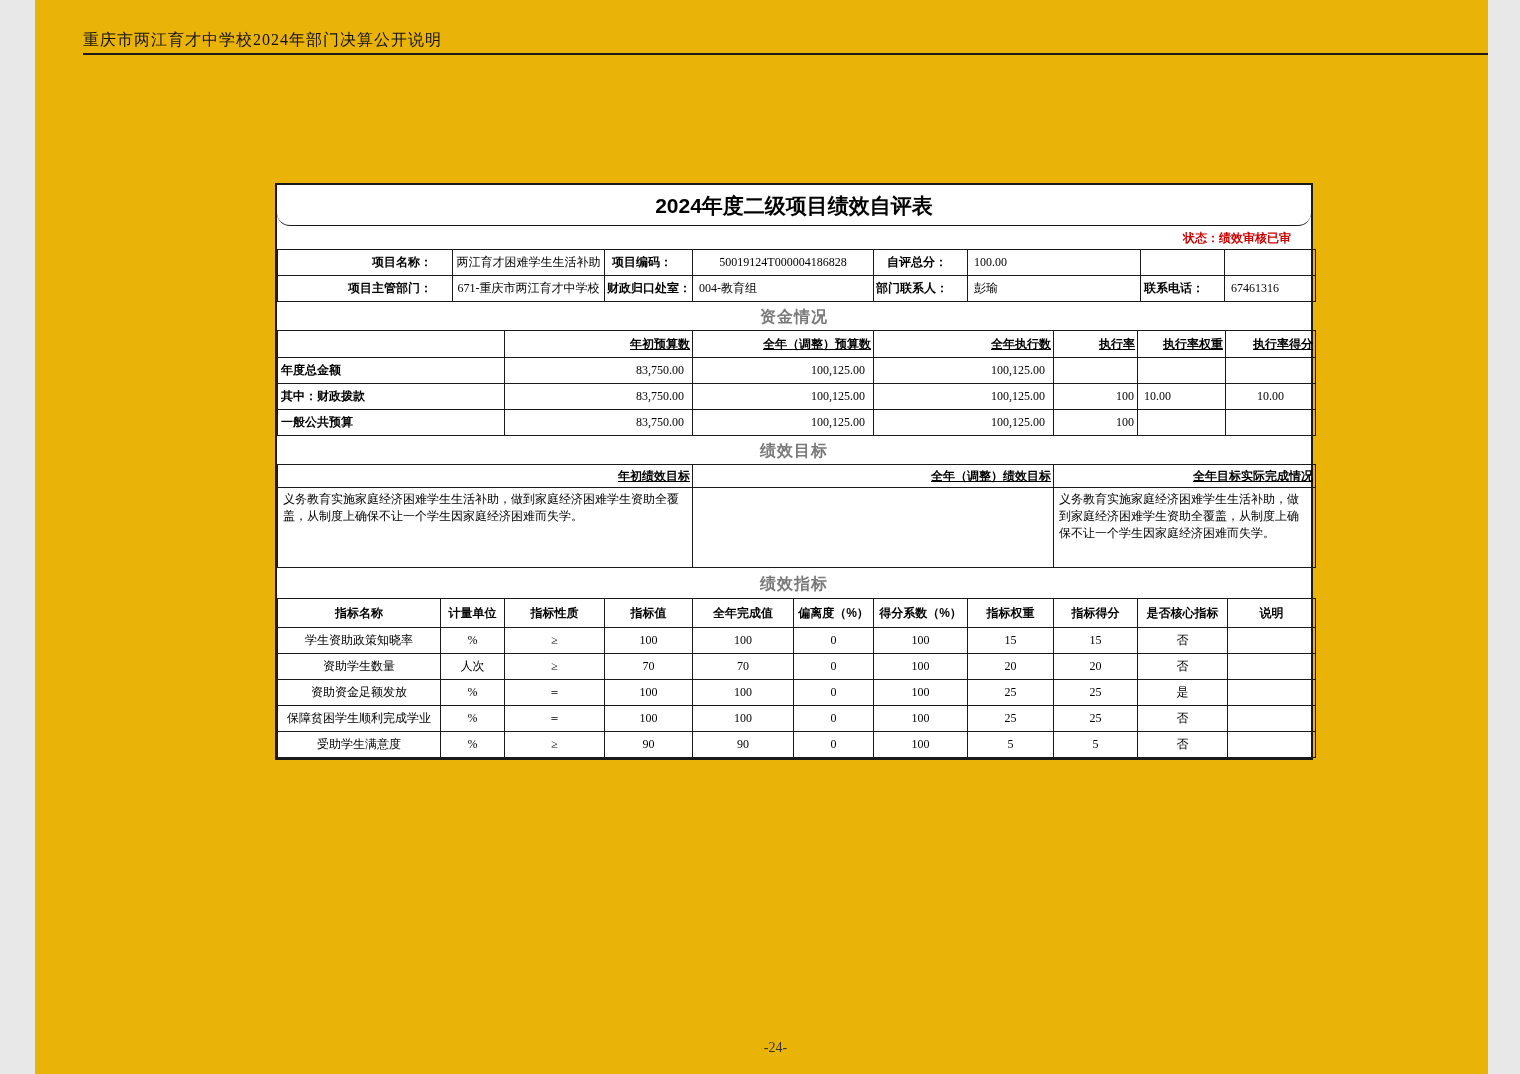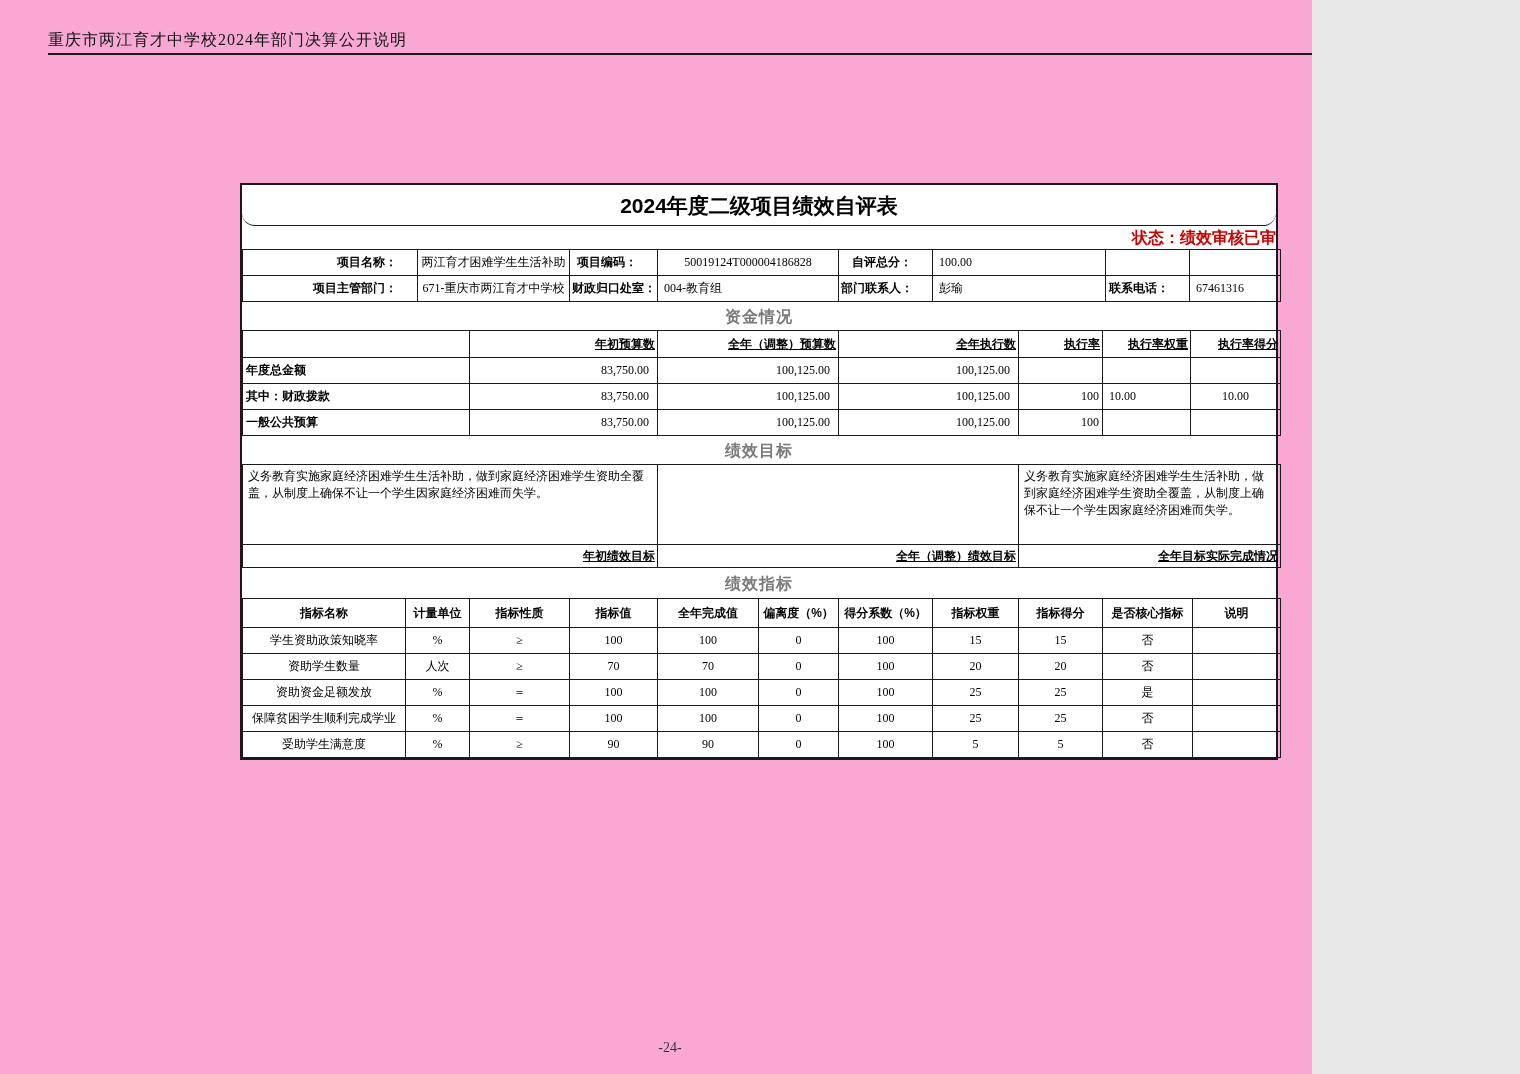--- a/index.html
+++ b/index.html
@@ -1,20 +1,20 @@
 <!DOCTYPE html>
 <html><head>
 <meta charset="utf-8">
 <style>
   * { margin:0; padding:0; box-sizing:border-box; }
   html,body { background:#e8e8e8; }
   .page {
-    position:relative; width:1312px; height:1074px;
-    background:#f9a8d4; overflow:hidden;
-    font-family:"Liberation Serif", serif; color:#000;
+    position:relative; width:1453px; height:1074px;
+    background:#eab308; overflow:hidden;
+    font-family:"Liberation Serif", serif; color:#000;margin-left:35px;
   }
   .doc-header {
     position:absolute; left:48px; top:30px;
     font-size:16px; letter-spacing:1px; color:#111;
   }
   .header-rule {
     position:absolute; left:48px; top:53px; width:1424px; height:2px;
     background:#1a1a1a;
   }
   .page-number {
@@ -28,21 +28,21 @@
     border:2px solid #1a1a1a; background:#fff;
     font-family:"Liberation Sans", sans-serif;
   }
   .row-title {
     height:41px; line-height:41px; text-align:center;
     font-size:21px; font-weight:bold; border-bottom:1px solid #1a1a1a;
     font-family:"Liberation Sans", sans-serif; color:#000;border-radius:13px;
   }
   .row-status {
     height:24px; line-height:24px; text-align:right;
-    padding-right:0; font-size:16px; font-weight:bold;
+    padding-right:20px; font-size:12px; font-weight:bold;
     border-bottom:1px solid #1a1a1a;
   }
   .section-bar {
     height:29px; line-height:29px; text-align:center;
     font-size:16px; font-weight:bold; color:#7a7a7a;
     border-bottom:1px solid #1a1a1a; letter-spacing:1px;
   }
   table {
     width:100%; border-collapse:collapse; table-layout:fixed;
     font-size:12px; margin-top:-1px;
@@ -169,28 +169,28 @@
 
     <div class="section-bar">绩效目标</div>
     <table class="goals">
       <colgroup>
         <col style="width:415px">
           <col style="width:361px">
           <col style="width:262px">
       </colgroup>
       <tbody>
           <tr>
+        <td class="hd" style="height:23px">年初绩效目标</td>
+        <td class="hd" style="height:23px">全年（调整）绩效目标</td>
+        <td class="hd" style="height:23px">全年目标实际完成情况</td>
+      </tr>
+      <tr>
         <td class="goal-body mono">义务教育实施家庭经济困难学生生活补助，做到家庭经济困难学生资助全覆盖，从制度上确保不让一个学生因家庭经济困难而失学。</td>
         <td class="goal-body mono"></td>
         <td class="goal-body mono">义务教育实施家庭经济困难学生生活补助，做到家庭经济困难学生资助全覆盖，从制度上确保不让一个学生因家庭经济困难而失学。</td>
-      </tr>
-      <tr>
-        <td class="hd" style="height:23px">年初绩效目标</td>
-        <td class="hd" style="height:23px">全年（调整）绩效目标</td>
-        <td class="hd" style="height:23px">全年目标实际完成情况</td>
       </tr>
     </tbody>
       </table>
 
     <div class="section-bar" style="height:31px;line-height:31px">绩效指标</div>
     <table>
       <colgroup>
         <col style="width:163px">
           <col style="width:64px">
           <col style="width:100px">

